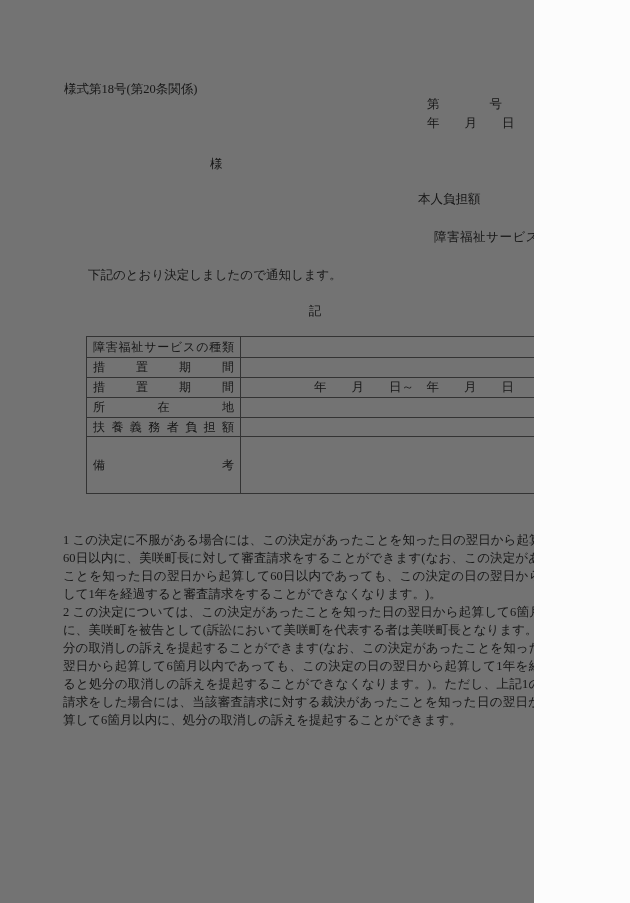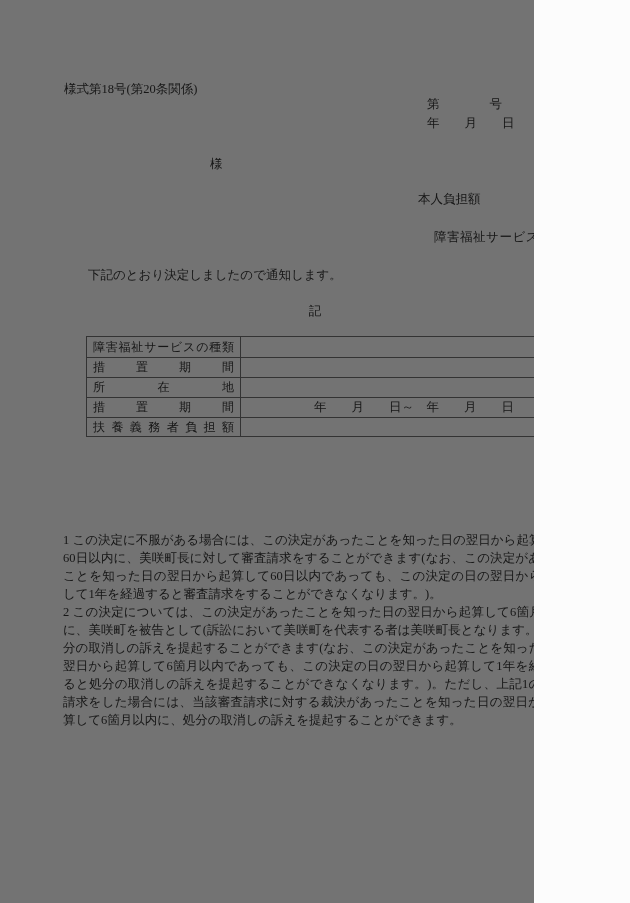--- a/index.html
+++ b/index.html
@@ -89,30 +89,34 @@
     <tbody>
       <tr class="r-top">
         <td class="lbl">障害福祉サービスの種類</td>
         <td class="val"></td>
       </tr>
       <tr class="r-std">
         <td class="lbl">措置期間</td>
         <td class="val"></td>
       </tr>
       <tr class="r-std">
+        <td class="lbl">措置期間</td>
+        <td class="val val-date">年　　月　　日～　年　　月　　日</td>
+      </tr>
+      <tr class="r-std">
         <td class="lbl">所在地</td>
         <td class="val"></td>
-      </tr>
-      <tr class="r-std">
-        <td class="lbl">措置期間</td>
-        <td class="val val-date">年　　月　　日～　年　　月　　日</td>
       </tr>
       <tr class="r-low">
         <td class="lbl">扶養義務者負担額</td>
         <td class="val val-yen">円</td>
+      </tr>
+      <tr class="r-remarks">
+        <td class="lbl">備考</td>
+        <td class="val"></td>
       </tr>
     </tbody>
   </table>
 
   <div class="abs notes">
     <p>1 この決定に不服がある場合には、この決定があったことを知った日の翌日から起算して60日以内に、美咲町長に対して審査請求をすることができます(なお、この決定があったことを知った日の翌日から起算して60日以内であっても、この決定の日の翌日から起算して1年を経過すると審査請求をすることができなくなります。)。</p>
     <p>2 この決定については、この決定があったことを知った日の翌日から起算して6箇月以内に、美咲町を被告として(訴訟において美咲町を代表する者は美咲町長となります。)、処分の取消しの訴えを提起することができます(なお、この決定があったことを知った日の翌日から起算して6箇月以内であっても、この決定の日の翌日から起算して1年を経過すると処分の取消しの訴えを提起することができなくなります。)。ただし、上記1の審査請求をした場合には、当該審査請求に対する裁決があったことを知った日の翌日から起算して6箇月以内に、処分の取消しの訴えを提起することができます。</p>
   </div>
 
 </div>

